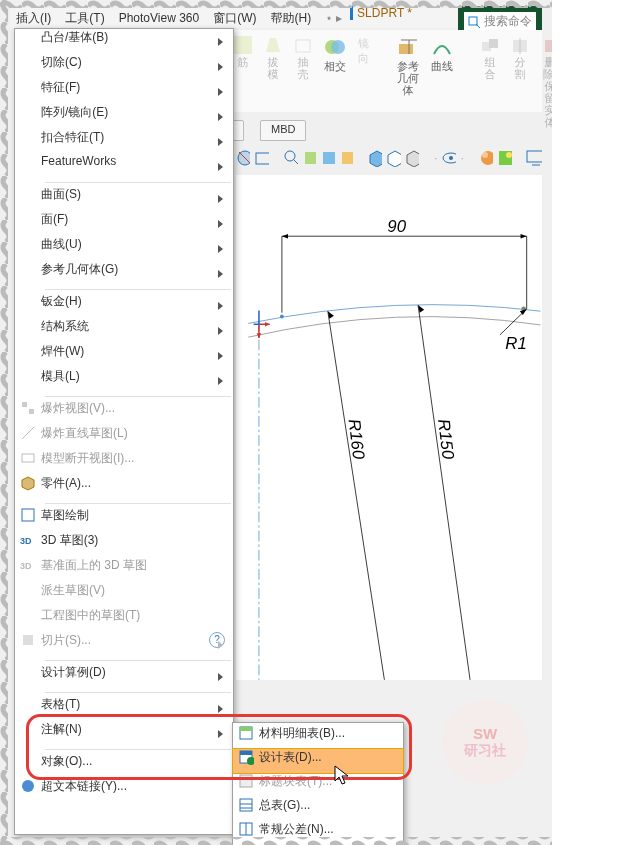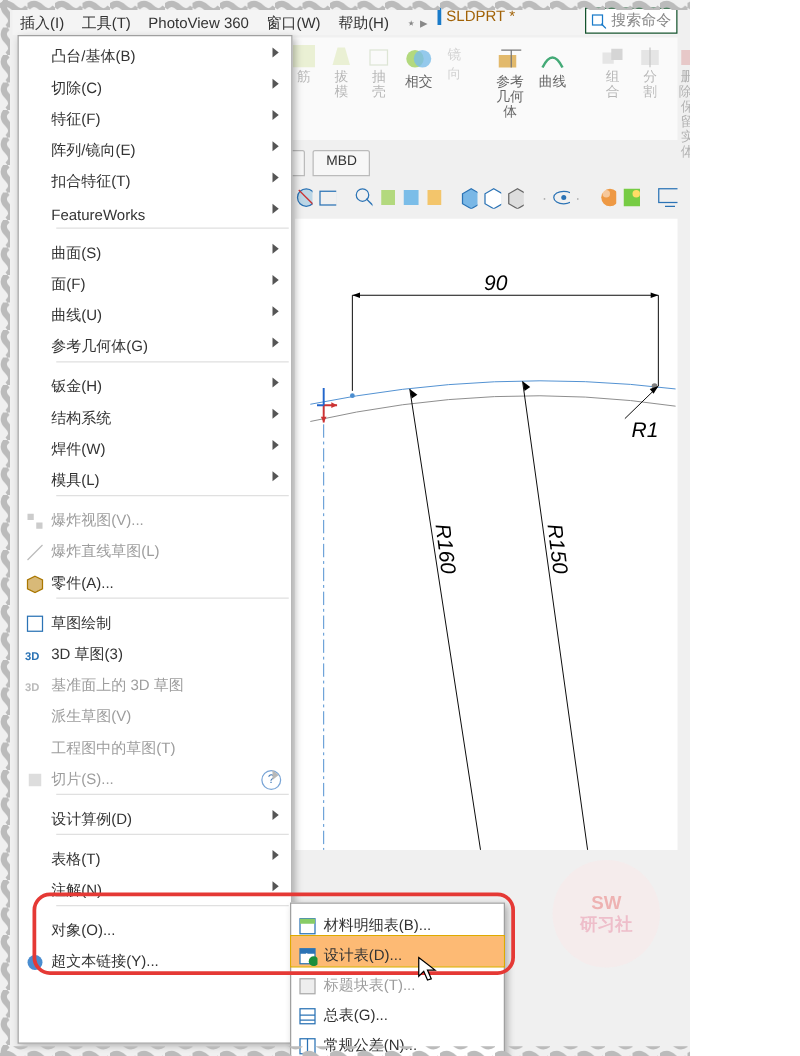--- a/index.html
+++ b/index.html
@@ -3,48 +3,48 @@
 <meta charset="utf-8">
 <style>
 html,body{margin:0;padding:0;font-family:"Microsoft YaHei",Segoe UI,sans-serif;font-size:12px;color:#333;background:#fff}
 .frame{position:relative;width:552px;height:845px;overflow:hidden;background:#f0f0f0}
 .torn{position:absolute;pointer-events:none}
 svg{display:block}
 .menubar{position:absolute;left:10px;top:8px;right:10px;height:20px;display:flex;align-items:center;background:#f4f4f4;gap:14px;padding-left:6px}
 .menubar span{cursor:pointer}
 .doc-tab{position:absolute;right:140px;top:6px;display:flex;align-items:center;gap:4px;color:#a16207}
 .doc-tab .bar{width:3px;height:14px;background:#1a7bc9}
-.search{position:absolute;right:10px;top:6px;display:flex;align-items:center;border:1px solid #14532d;background:#fff;padding:1px 4px}
+.search{position:absolute;right:10px;top:6px;display:flex;align-items:center;border:6px solid #14532d;background:#fff;padding:1px 4px}
 .search svg{margin-right:4px}
 .ribbon{position:absolute;left:230px;right:10px;top:30px;height:70px;background:#fafafa;display:flex;align-items:flex-start;padding:6px 4px;gap:12px}
 .rbtn{display:flex;flex-direction:column;align-items:center;font-size:11px;color:#666;width:38px}
 .rbtn.dim{opacity:.45}
 .rbtn svg{margin-bottom:2px}
 .rbtn .lab{text-align:center;line-height:1.1}
 .sep{width:1px;height:54px;background:#ddd;margin:2px 2px}
-.tabs{position:absolute;left:200px;top:120px;display:flex;gap:6px}
+.tabs{position:absolute;left:200px;top:120px;display:flex;gap:16px}
 .tab{border:1px solid #bbb;background:#f7f7f7;padding:2px 10px;border-radius:2px 2px 0 0;font-size:11px}
 .view-toolbar{position:absolute;left:236px;right:10px;top:145px;height:26px;display:flex;align-items:center;gap:4px}
 .view-toolbar .gap{width:8px}
 .canvas{position:absolute;left:236px;right:10px;top:175px;bottom:10px;background:#fff}
 .dropdown{position:absolute;left:14px;top:28px;width:218px;bottom:10px;background:#fff;border:1px solid #a0a0a0;box-shadow:2px 2px 6px rgba(0,0,0,.3);overflow:hidden}
-.mi{display:flex;align-items:flex-end;height:25px;position:relative}
+.mi{display:flex;align-items:flex-start;height:25px;position:relative}
 .mi .ic{width:26px;display:flex;align-items:center;justify-content:center}
 .mi .tx{flex:1}
 .mi.sub::after{content:"";position:absolute;right:10px;top:50%;width:0;height:0;border-top:4px solid transparent;border-bottom:4px solid transparent;border-left:5px solid #555;margin-top:-4px}
 .mi.dis{color:#9d9d9d}
 .mi.dis.sub::after{border-left-color:#b8b8b8}
 .msep{height:1px;background:#e0e0e0;margin:3px 2px 3px 30px}
 .help{position:absolute;right:8px;width:14px;height:14px;border:1px solid #7aa5d6;border-radius:50%;font-size:10px;line-height:14px;text-align:center;color:#4177b5}
 .submenu{position:absolute;left:232px;top:722px;width:170px;background:#fff;border:1px solid #a0a0a0;box-shadow:2px 2px 6px rgba(0,0,0,.3);padding:2px 0}
 .submenu .mi{height:24px}
 .submenu .mi.hov{background:#fdba74;outline:1px solid #e0a800}
 .highlight{position:absolute;left:26px;top:714px;width:380px;height:60px;border:3px solid #e53935;border-radius:14px;pointer-events:none}
 .cursor{position:absolute;left:334px;top:765px}
-.watermark{position:absolute;right:24px;bottom:71px;width:86px;height:86px;border-radius:50%;background:rgba(255,230,230,.5);display:flex;flex-direction:column;align-items:center;justify-content:center;color:#eab;font-weight:bold;font-size:14px;opacity:.7}
+.watermark{position:absolute;right:24px;bottom:60px;width:86px;height:86px;border-radius:50%;background:rgba(255,230,230,.5);display:flex;flex-direction:column;align-items:center;justify-content:center;color:#eab;font-weight:bold;font-size:14px;opacity:.7}
 .watermark .r1{color:#e99;font-size:15px}
 </style>
 </head>
 <body>
 <div class="frame">
 
 <div class="menubar">
  <span>插入(I)</span>
  <span>工具(T)</span>
  <span>PhotoView 360</span>
@@ -311,20 +311,28 @@
         </span>
         <span class="tx">爆炸视图(V)...</span>
       </div>
  <div class="mi dis">
         <span class="ic">
           <svg width="16" height="16">
             <line x1="2" y1="14" x2="14" y2="2" stroke="#bbb"></line>
           </svg>
         </span>
         <span class="tx">爆炸直线草图(L)</span>
+      </div>
+ <div class="mi dis">
+        <span class="ic">
+          <svg width="16" height="16">
+            <rect x="2" y="4" width="12" height="8" fill="none" stroke="#bbb"></rect>
+          </svg>
+        </span>
+        <span class="tx">模型断开视图(I)...</span>
       </div>
  <div class="mi">
         <span class="ic">
           <svg width="16" height="16">
             <path d="M8 2L14 5V12L8 15L2 12V5Z" fill="#d8b978" stroke="#a70"></path>
           </svg>
         </span>
         <span class="tx">零件(A)...</span>
       </div>
  <div class="msep"></div>

